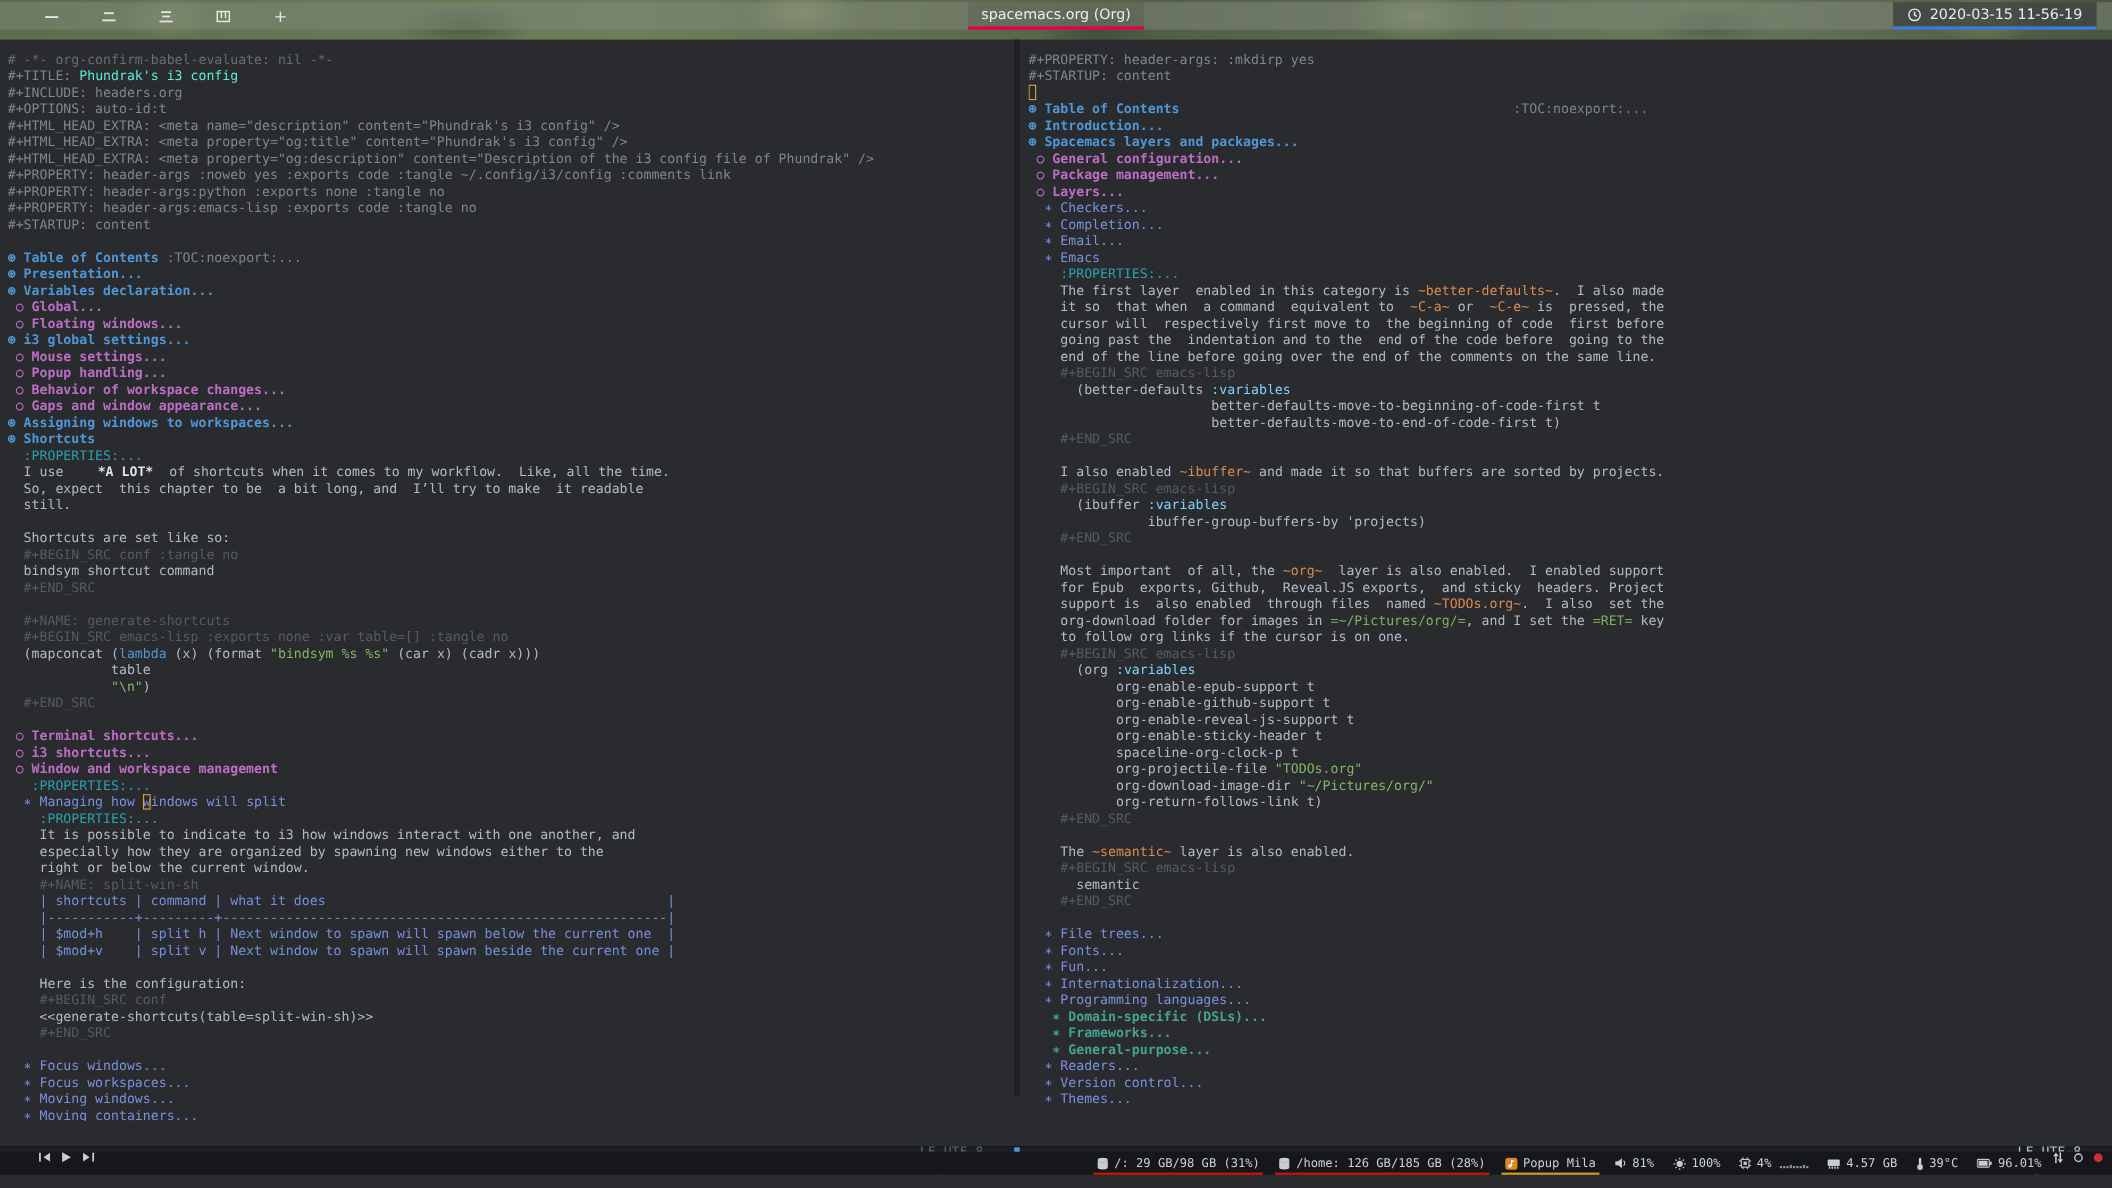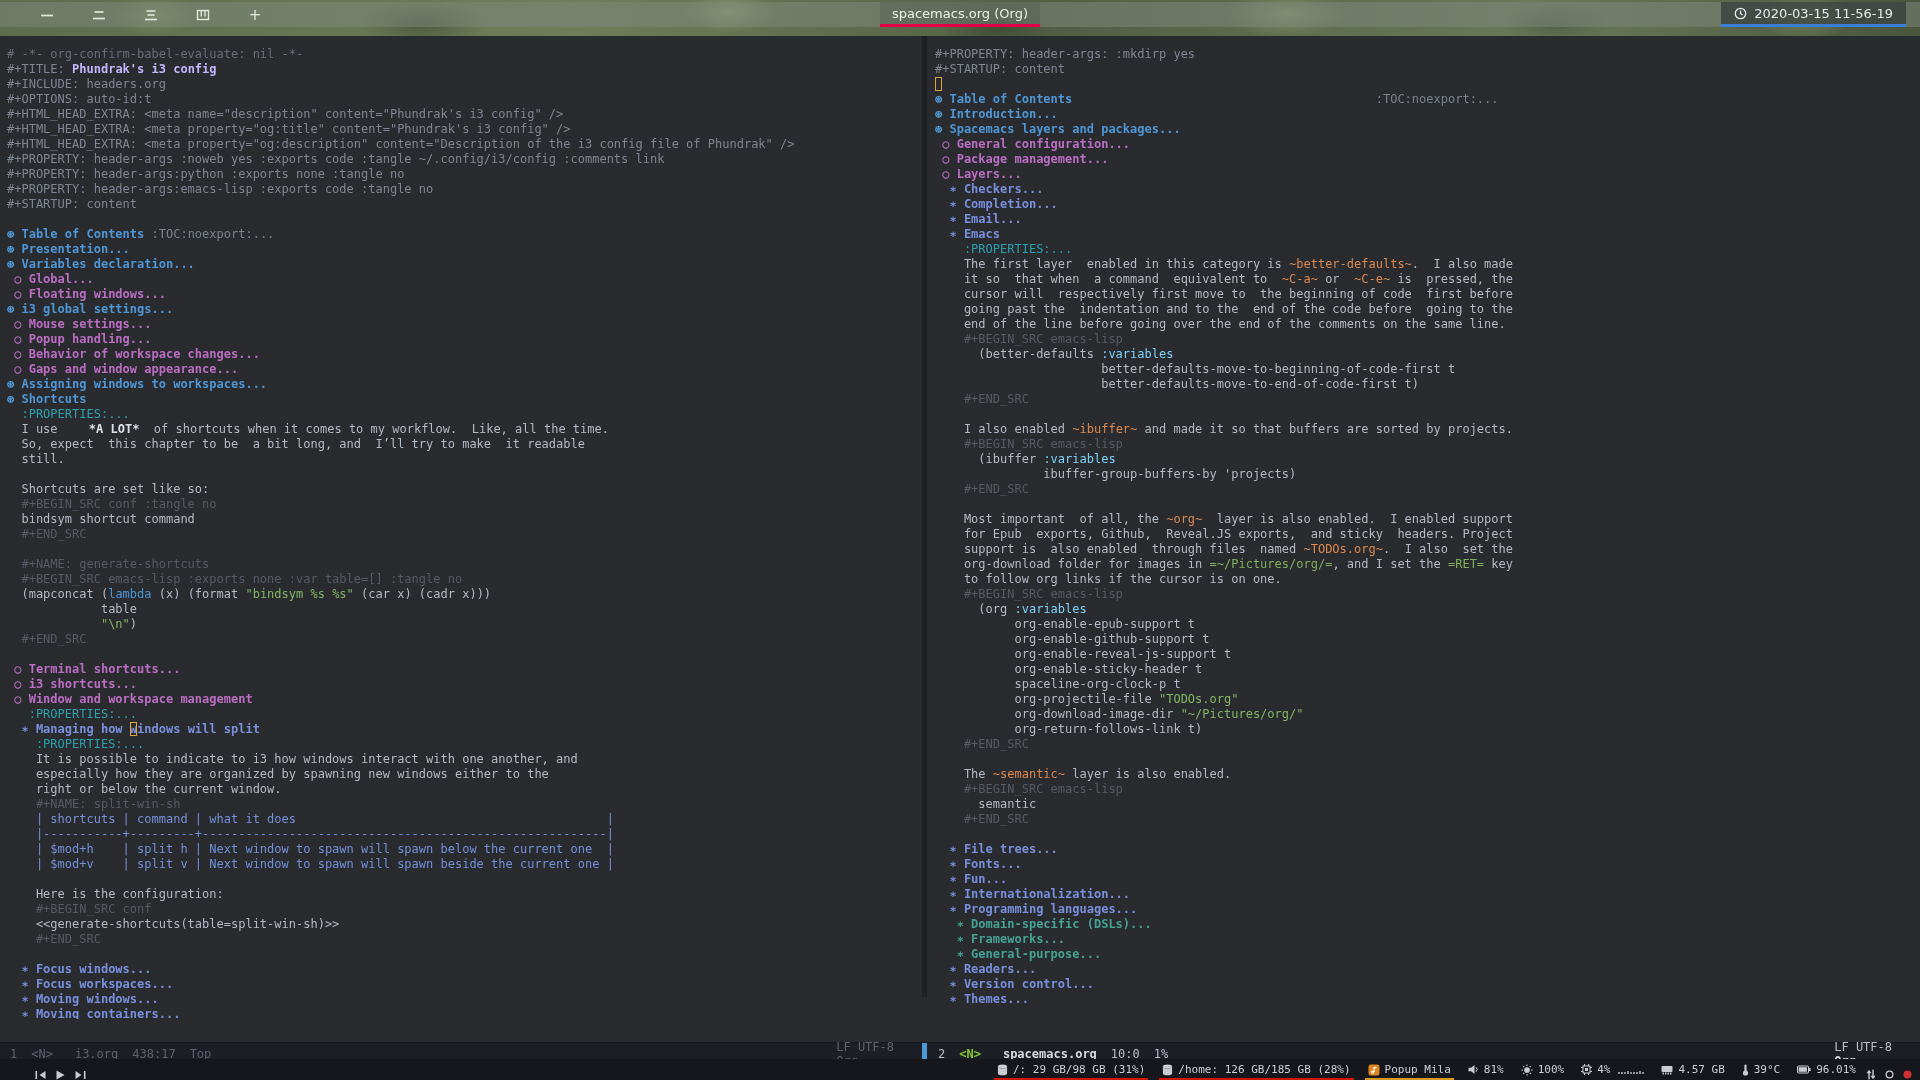--- a/index.html
+++ b/index.html
@@ -41,24 +41,24 @@
           font-size:12px; line-height:15px; color:#b4bac6; }
   #pane-left  { left:7px;   width:912px; height:972px; }
   #pane-right { left:935px; width:978px; height:972px; }
   .divider { position:absolute; left:922px; top:0; width:5px; height:961px; background:#1e2023; }
   .line { height:15px; }
 
   .seg-meta { color:#7f8694; }
   .seg-cm   { color:#686d7a; }
   .seg-src  { color:#565b66; }
   .seg-b    { color:#b4bac6;text-align:right; }
-  .seg-title{ color:#c4b5fd; font-weight:bold; }
+  .seg-title{ color:#5eead4; font-weight:normal; }
   .seg-h1   { color:#4f97d7; font-weight:bold; }
   .seg-h2   { color:#bc6ec5; font-weight:bold; }
-  .seg-h3   { color:#7a90de; font-weight:bold;margin-top:24px; }
+  .seg-h3   { color:#7a90de; font-weight:normal;margin-top:24px; }
   .seg-h4   { color:#45a394; font-weight:bold; }
   .seg-drw  { color:#2aa1ae; }
   .seg-tag  { color:#7a8490; }
   .seg-code { color:#dc8a50; }
   .seg-verb { color:#80b05c;margin-top:12px; }
   .seg-str  { color:#83b665; }
   .seg-kw   { color:#4f97d7; }
   .seg-kwm  { color:#7dd3fc; }
   .seg-bold { color:#dde1e8; font-weight:bold;margin-left:24px; }
   .seg-tbl  { color:#7590db; }
@@ -73,22 +73,22 @@
   #modeline-right { left:922px; width:998px; color:#b9bfc9; padding-left:16px; }
   #modeline-right::before { content:""; position:absolute; left:0; top:0; bottom:0;
       width:5px; background:#4f97d7; }
   .ml-gap  { display:inline-block; width:14px; }
   .ml-gap2 { display:inline-block; width:22px; }
   .ml-right { margin-left:auto; padding-right:14px; }
   .ml-state-active { color:#84c72f; font-weight:bold; }
   .ml-buffer-active { color:#d6dae2; font-weight:bold; }
 
   
-  .bottombar { position:absolute; bottom:0; left:0; width:1920px; height:21px;
-     background:#15171c; display:flex; align-items:flex-end; color:#ccd0d6;
+  .bottombar { position:absolute; bottom:12px; left:0; width:1920px; height:21px;
+     background:#15171c; display:flex; align-items:flex-start; color:#ccd0d6;
      font-size:11px; white-space:pre;padding-left:28px; }
   .media { display:flex; align-items:center; gap:10px; padding-left:7px; }
   .media span { display:flex; cursor:default; }
   .segments { margin-left:auto; display:flex; align-items:center; gap:17px; padding-right:10px; height:100%; }
   .seg { position:relative; display:flex; align-items:center; gap:5px; height:100%; }
   .seg .uline { position:absolute; left:-3px; right:-3px; bottom:0; height:2px; }
   .seg .sicon { display:flex; }
   .spark { display:flex; align-items:flex-end; gap:1px; height:9px; margin-left:3px; }
   .spark i { display:block; width:2px; background:#8d939c; }
   .tray { display:flex; align-items:center; gap:9px; padding-right:8px; }

